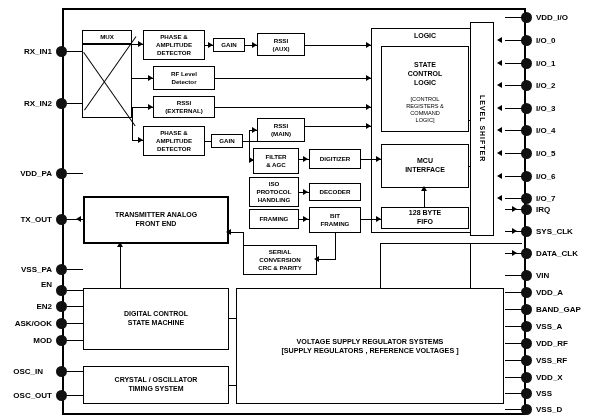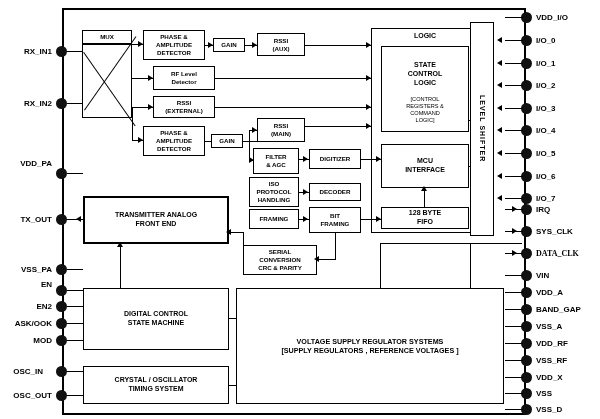--- a/index.html
+++ b/index.html
@@ -41,21 +41,21 @@
 
 <div id="root">
 
   <div class="chipframe"></div>
 
   <div class="pad" style="left:56px;top:46px;"></div>
   <div class="plabel left" style="left:6px;top:47px;width:46px;">RX_IN1</div>
   <div class="pad" style="left:56px;top:98px;"></div>
   <div class="plabel left" style="left:6px;top:99px;width:46px;">RX_IN2</div>
   <div class="pad" style="left:56px;top:168px;"></div>
-  <div class="plabel left" style="left:0px;top:159px;width:52px;">VDD_PA</div>
+  <div class="plabel left" style="left:0px;top:169px;width:52px;">VDD_PA</div>
   <div class="pad" style="left:56px;top:214px;"></div>
   <div class="plabel left" style="left:2px;top:215px;width:50px;">TX_OUT</div>
   <div class="pad" style="left:56px;top:264px;"></div>
   <div class="plabel left" style="left:2px;top:265px;width:50px;">VSS_PA</div>
   <div class="pad" style="left:56px;top:285px;"></div>
   <div class="plabel left" style="left:2px;top:280px;width:50px;">EN</div>
   <div class="pad" style="left:56px;top:301px;"></div>
   <div class="plabel left" style="left:2px;top:302px;width:50px;">EN2</div>
   <div class="pad" style="left:56px;top:318px;"></div>
   <div class="plabel left" style="left:0px;top:319px;width:52px;">ASK/OOK</div>
@@ -94,21 +94,21 @@
   <div class="plabel right" style="left:536px;top:149px;">I/O_5</div>
   <div class="pad" style="left:521px;top:171px;"></div>
   <div class="plabel right" style="left:536px;top:172px;">I/O_6</div>
   <div class="pad" style="left:521px;top:193px;"></div>
   <div class="plabel right" style="left:536px;top:194px;">I/O_7</div>
   <div class="pad" style="left:521px;top:204px;"></div>
   <div class="plabel right" style="left:536px;top:205px;">IRQ</div>
   <div class="pad" style="left:521px;top:226px;"></div>
   <div class="plabel right" style="left:536px;top:227px;">SYS_CLK</div>
   <div class="pad" style="left:521px;top:248px;"></div>
-  <div class="plabel right" style="left:536px;top:249px;font-family:Liberation Serif, serif;">DATA_CLK</div>
+  <div class="plabel right" style="left:536px;top:249px;">DATA_CLK</div>
   <div class="pad" style="left:521px;top:270px;"></div>
   <div class="plabel right" style="left:536px;top:271px;">VIN</div>
   <div class="pad" style="left:521px;top:287px;"></div>
   <div class="plabel right" style="left:536px;top:288px;">VDD_A</div>
   <div class="pad" style="left:521px;top:304px;"></div>
   <div class="plabel right" style="left:536px;top:305px;">BAND_GAP</div>
   <div class="pad" style="left:521px;top:321px;"></div>
   <div class="plabel right" style="left:536px;top:322px;">VSS_A</div>
   <div class="pad" style="left:521px;top:338px;"></div>
   <div class="plabel right" style="left:536px;top:339px;">VDD_RF</div>

